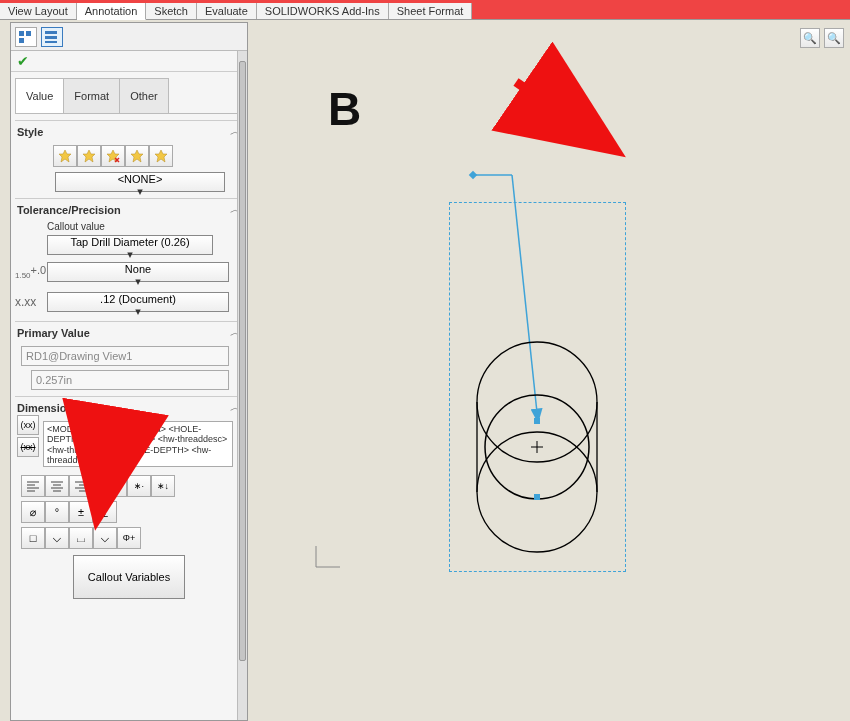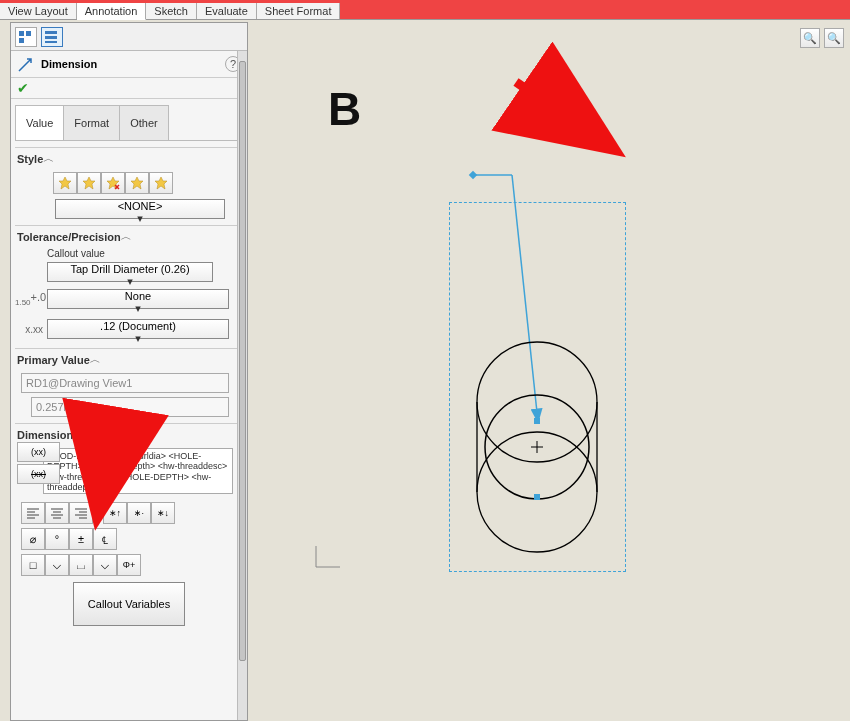--- a/index.html
+++ b/index.html
@@ -23,35 +23,35 @@
   .panel-header .help { width: 16px; height: 16px; border: 1px solid #aaa; border-radius: 8px; text-align: center; line-height: 14px; color: #555; }
 
   .small-ok { padding: 2px 6px; border-bottom: 1px solid #ccc; }
   .small-ok .check { color: #2a9d2a; font-size: 14px; }
 
   .subtabs { display: flex; border-bottom: 1px solid #bbb; margin: 6px 4px 2px 4px; }
   .subtab { padding: 11px 10px; border: 1px solid #bbb; border-bottom: none; background: #e8e8e8; margin-right: -1px; color: #333; }
   .subtab.active { background: #fff; }
 
   .section { margin: 6px 4px; border-top: 1px solid #ccc; padding-top: 2px; position: relative; }
-  .section-head { display: flex; justify-content: flex-start; align-items: center; padding: 1px 2px 4px 2px; }
+  .section-head { display: flex; justify-content: space-between; align-items: center; padding: 1px 2px 4px 2px; }
   .section-head .lbl { font-weight: bold; color: #333; }
   .chev { color: #666; }
 
   .btn-row { display: flex; gap: 0; padding: 2px 6px; flex-wrap: wrap; }
   .ibtn { width: 24px; height: 22px; border: 1px solid #aaa; background: linear-gradient(#fff,#e9e9e9); display: flex; align-items: center; justify-content: center; font-size: 12px; }
 
   .combo { margin: 3px 6px; height: 20px; border: 1px solid #888; background: linear-gradient(#fff,#eee); display: flex; align-items: center; padding: 0 4px; justify-content: space-between; flex-direction: column; }
   .combo .arrow { width: 14px; text-align: center; color: #333; }
 
   .field { margin: 2px 6px; }
   .field input { width: 100%; height: 20px; border: 1px solid #aaa; background: #f7f7f7; color: #888; padding: 0 4px; }
   .dimtext-box { margin: 2px 6px; background: #fff; border: 1px solid #aaa; height: 46px; padding: 2px 3px; font-size: 9px; color: #333; overflow: hidden; line-height: 1.15; }
   .side-icons { position: absolute; left: 2px; top: 18px; display: flex; flex-direction: column; gap: 2px; }
-  .side-icons .ibtn { width: 43px; height: 20px; }
+  .side-icons .ibtn { width: 22px; height: 20px; }
 
   .big-btn { margin: 4px auto; display: block; padding: 15px 14px; border: 1px solid #888; background: linear-gradient(#fff,#e5e5e5); }
   .panel-scroll { position: absolute; right: 0; top: 28px; bottom: 0; width: 10px; background: #e0e0e0; border-left: 1px solid #bbb; }
   .panel-thumb { position: absolute; left: 1px; right: 1px; top: 10px; height: 600px; background: #c5c5c5; border: 1px solid #999; border-radius: 2px; }
 
   
   .canvas { position: absolute; top: 22px; left: 256px; right: 0; bottom: 0; background: #e5e2d7; }
   .view-letter { position: absolute; left: 72px; top: 60px; font-size: 46px; font-weight: 600; color: #111; font-family: Arial, sans-serif; }
   .callout { position: absolute; right: 6px; top: 118px; text-align: left; color: #3fa3d8; font-size: 26px; font-family: Arial, sans-serif; letter-spacing: 0.5px; }
   .callout .line { white-space: nowrap; }
@@ -64,20 +64,21 @@
   .red-arrow { position: absolute; }
 </style>
 </head>
 <body>
 
 <div class="ribbon">
   <div class="ribbon-tab">View Layout</div>
   <div class="ribbon-tab active">Annotation</div>
   <div class="ribbon-tab">Sketch</div>
   <div class="ribbon-tab">Evaluate</div>
+  <div class="ribbon-tab">SOLIDWORKS Add-Ins</div>
   <div class="ribbon-tab">Sheet Format</div>
   <div class="ribbon-spacer"></div>
 </div>
 
 <div class="left-panel">
 
   <div class="panel-toptabs">
     <div class="top-icon">
       <svg width="14" height="12">
           <rect x="0" y="0" width="5" height="5" fill="#3a7bbf"></rect>
@@ -87,27 +88,20 @@
     </div>
     <div class="top-icon sel">
       <svg width="14" height="12">
           <rect x="0" y="0" width="12" height="3" fill="#3a7bbf"></rect>
           <rect x="0" y="5" width="12" height="3" fill="#3a7bbf"></rect>
           <rect x="0" y="10" width="12" height="2" fill="#3a7bbf"></rect>
         </svg>
     </div>
   </div>
 
-  <div class="panel-header">
-    <svg class="dimicon" viewBox="0 0 18 18">
-        <path d="M2 16 L14 4 M10 4 L14 4 L14 8" stroke="#2a6fb5" stroke-width="1.5" fill="none"></path>
-      </svg>
-    <div class="title">Dimension</div>
-    <div class="help">?</div>
-  </div>
   <div class="small-ok">
     <span class="check">✔</span>
   </div>
 
   <div class="subtabs">
     <div class="subtab active">Value</div>
     <div class="subtab">Format</div>
     <div class="subtab">Other</div>
   </div>
 
@@ -162,21 +156,21 @@
       <span class="arrow">▾</span>
     </div>
     <div style="display:flex; align-items:center; margin-top:4px">
       <div style="width:28px; text-align:center; font-size:8px; color:#666">1.50<sup>+.01</sup></div>
       <div class="combo" style="flex:1; margin-left:4px; margin-right:14px">
         <span>None</span>
         <span class="arrow">▾</span>
       </div>
     </div>
     <div style="display:flex; align-items:center; margin-top:4px">
-      <div style="width:28px; text-align:right; font-size:10px; color:#666">x.xx</div>
+      <div style="width:28px; text-align:left; font-size:12px; color:#666">x.xx</div>
       <div class="combo" style="flex:1; margin-left:4px; margin-right:14px">
         <span>.12 (Document)</span>
         <span class="arrow">▾</span>
       </div>
     </div>
   </div>
 
   <div class="section">
     <div class="section-head">
       <span class="lbl">Primary Value</span>

